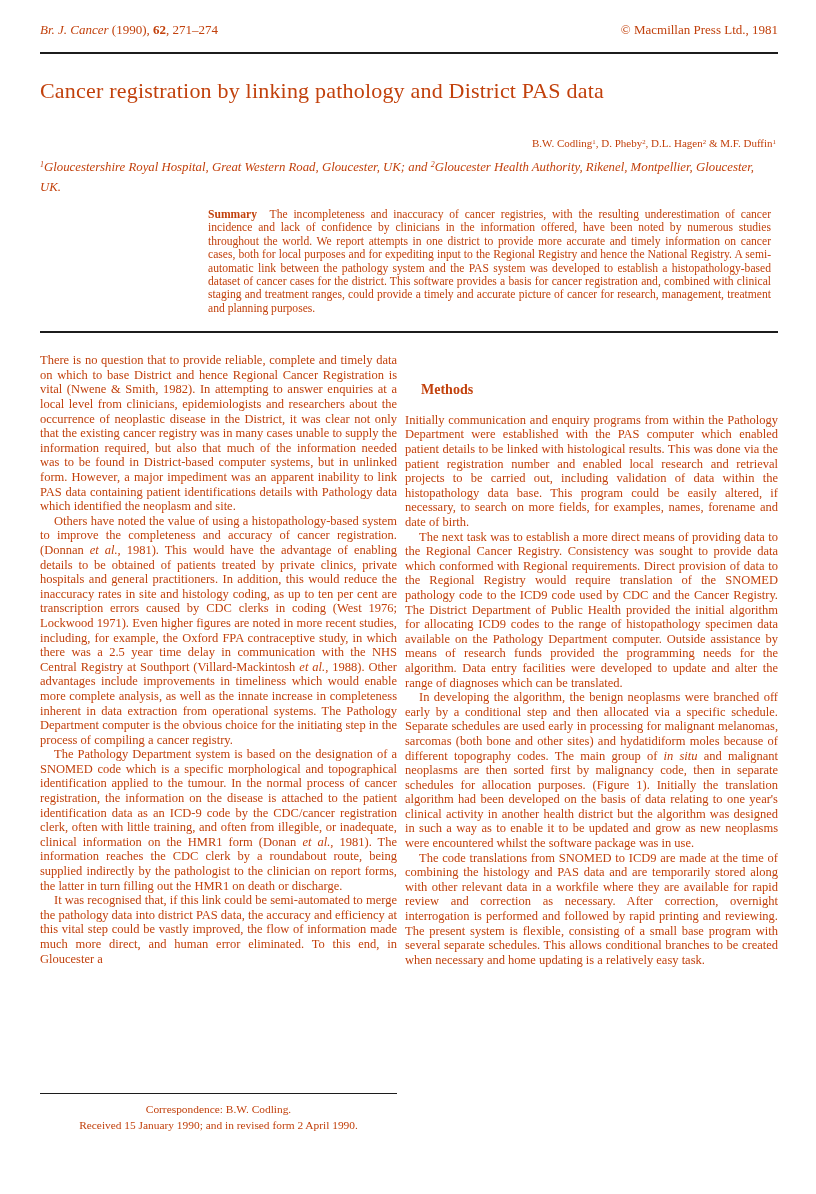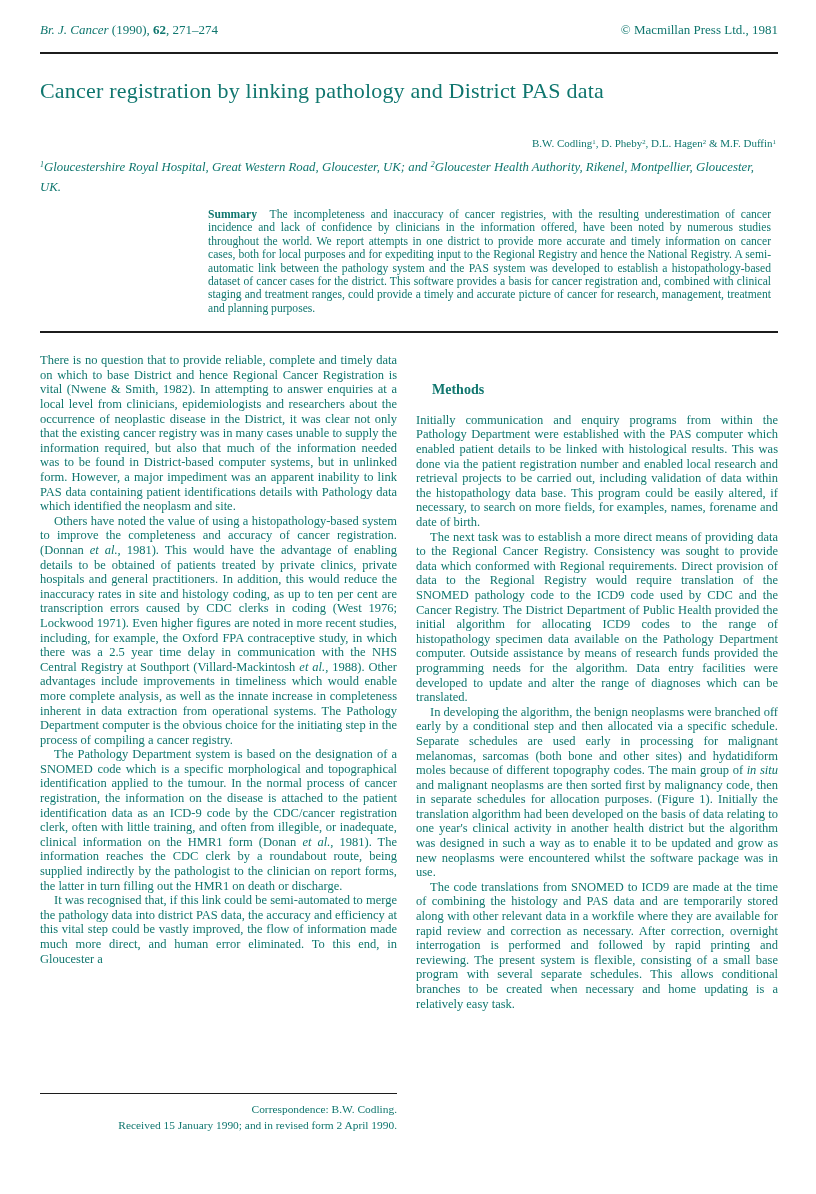--- a/index.html
+++ b/index.html
@@ -2,21 +2,21 @@
 <html><head>
 <meta charset="utf-8">
 <style>
   html, body { margin: 0; padding: 0; background: #e8e8e8; }
   .page {
     position: relative;
     width: 816px;
     height: 1194px;
     margin: 0 auto;
     background: #ffffff;
-    color: #0f766e;
+    color: #c2410c;
     font-family: "Liberation Serif", "DejaVu Serif", serif;
     overflow: hidden;
     box-sizing: border-box;
   }
   .masthead {
     display: flex;
     justify-content: space-between;
     margin: 22px 38px 0 40px;
     font-size: 13px;
     line-height: 15px;
@@ -49,41 +49,41 @@
   }
   .summary {
     margin: 12px 45px 0 208px;
     font-size: 11.6px;
     line-height: 13.4px;
     text-align: justify;
   }
   .summary b { margin-right: 7px; }
   .columns {
     display: flex;
-    gap: 19px;
+    gap: 8px;
     margin: 20px 38px 0 40px;
     height: 780px;
   }
   .col { font-size: 12.5px; line-height: 14.6px; text-align: justify; }
   .col-left  { flex: 0 0 357px; display: flex; flex-direction: column; }
   .col-right { flex: 1 1 auto; }
   .col p { margin: 0; }
   .col p.indent { text-indent: 14px; }
   .methods-heading {
     font-size: 14px;
     font-weight: bold;
     margin: 30px 0 15px 16px;
   }
   .footnote {
     margin-top: auto;
     border-top: 1.5px solid #1c1c1c;
     padding-top: 7px;
     font-size: 11.4px;
     line-height: 16px;
-    text-align: right;
+    text-align: center;
   }
   sup {
     font-size: 0.62em;
     vertical-align: baseline;
     position: relative;
     top: -0.45em;
   }
 </style>
 </head>
 <body>

